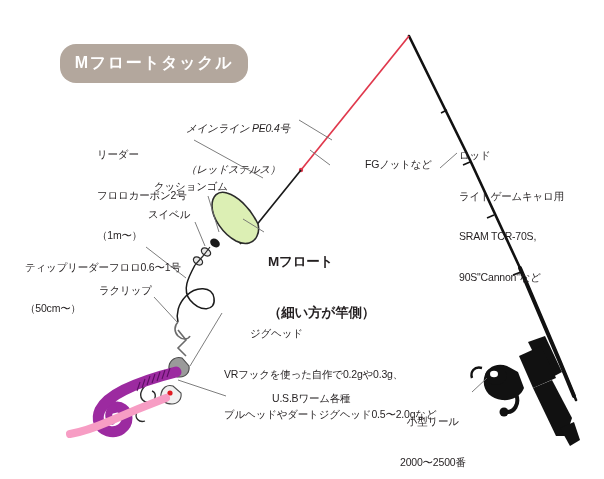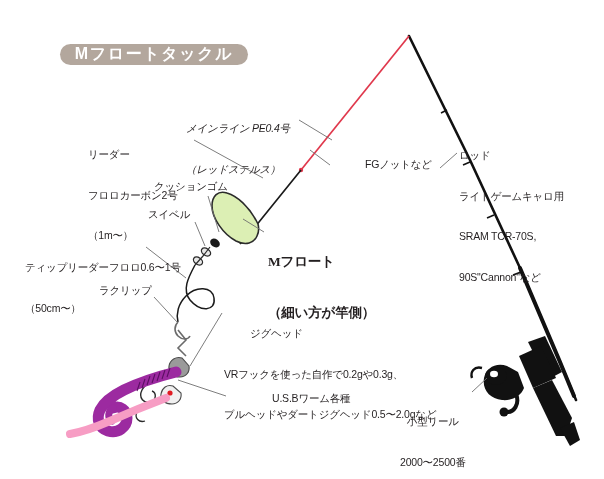--- a/index.html
+++ b/index.html
@@ -34,39 +34,39 @@
     letter-spacing: -0.2px;
   }
   .label.bold {
     font-weight: bold;
   }
   .title-badge {
     position: absolute;
     left: 60px;
     top: 44px;
     width: 188px;
-    height: 21px;
+    height: 39px;
     background: #b3a79d;
     border-radius: 16px;
     color: #ffffff;
     font-size: 16px;
     font-weight: bold;
     letter-spacing: 1.6px;
     display: flex;
     align-items: center;
     justify-content: center;
   }
   .lbl-mainline   { left: 186px; top: 95px; font-style: italic;  }
   .lbl-fgknot     { left: 331px; top: 158px; padding-left: 34px; }
-  .lbl-leader     { left: 88px;  top: 121px; }
+  .lbl-leader     { left: 97px;  top: 121px; }
   .lbl-cushion    { left: 154px; top: 180px; font-family: Liberation Serif, serif; }
   .lbl-swivel     { left: 148px; top: 208px; }
   .lbl-tipleader  { left: 25px;  top: 234px; }
   .lbl-rakurippu  { left: 99px;  top: 284px; }
-  .lbl-mfloat     { left: 268px; top: 219px; font-size: 13.5px; line-height: 17px; font-family: Liberation Serif, serif; }
+  .lbl-mfloat     { left: 268px; top: 219px; font-size: 13.5px; line-height: 17px; }
   .lbl-jighead    { left: 224px; top: 300px; }
   .lbl-usb        { left: 228px; top: 392px; margin-left: 44px; }
   .lbl-rod        { left: 459px; top: 122px; }
   .lbl-reel       { left: 400px; top: 388px; text-align: center; }
 </style>
 </head>
 <body>
 
 <div id="diagram-root">
 

